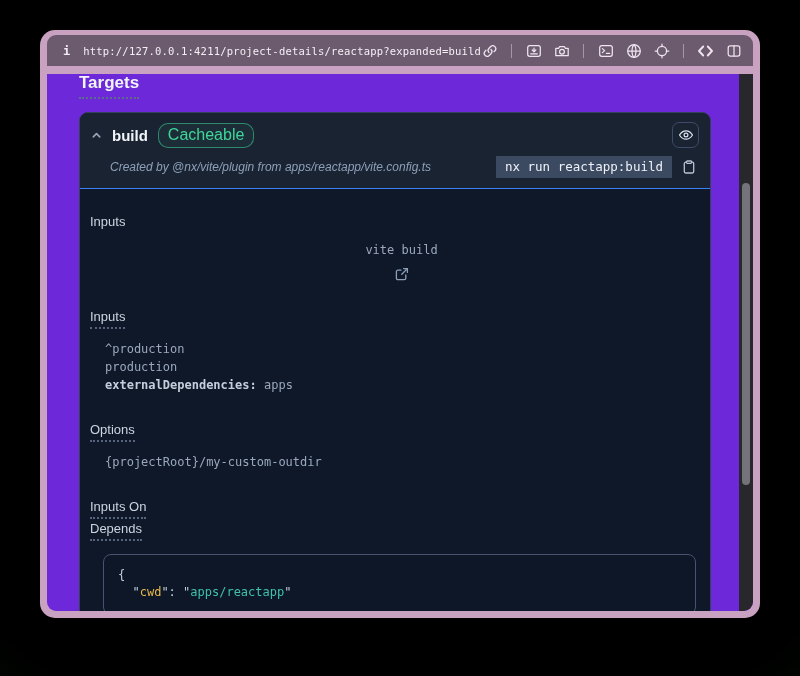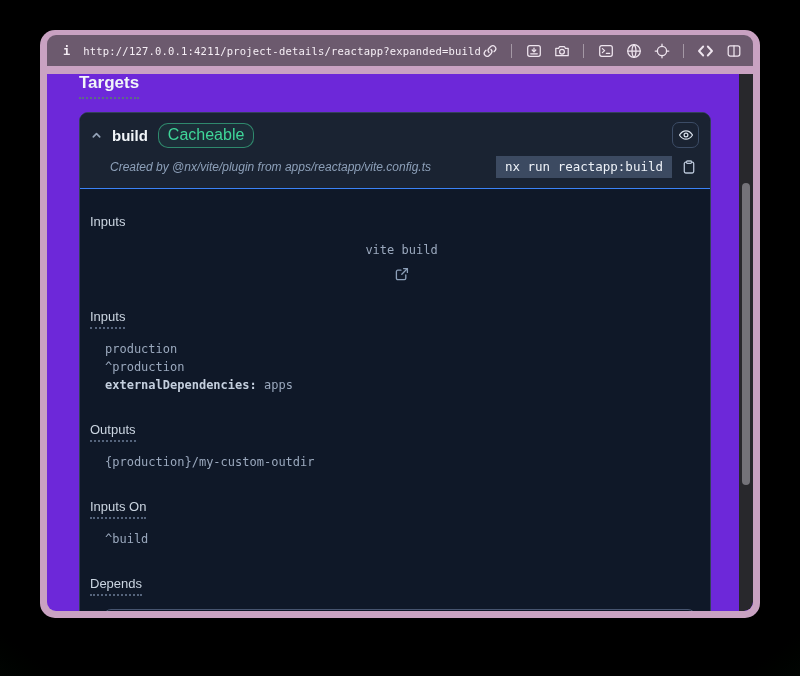--- a/index.html
+++ b/index.html
@@ -211,38 +211,35 @@
                   <path d="M8.6 1.6h3.8v3.8"></path>
                   <path d="M12.2 1.8 6.8 7.2"></path>
                 </svg>
             </span>
           </div>
         </div>
 
         <div>
           <span class="sec-label dotted">Inputs</span>
           <div class="sec-values">
+            <div>^production</div>
             <div>production</div>
-            <div>^production</div>
             <div><span class="kv-key">externalDependencies:</span> <span>apps</span></div>
           </div>
         </div>
 
         <div>
-          <span class="sec-label dotted">Outputs</span>
+          <span class="sec-label dotted">Options</span>
           <div class="sec-values">
-            <div>{production}/my-custom-outdir</div>
+            <div>{projectRoot}/my-custom-outdir</div>
           </div>
         </div>
 
         <div>
           <span class="sec-label dotted">Inputs On</span>
-          <div class="sec-values">
-            <div>^build</div>
-          </div>
         </div>
 
         <div>
           <span class="sec-label dotted">Depends</span>
           <div class="code-box">
             <div><span class="j-punc">{</span></div>
             <div>&nbsp;&nbsp;<span class="j-punc">"</span><span class="j-key">cwd</span><span class="j-punc">"</span><span class="j-punc">: </span><span class="j-punc">"</span><span class="j-val">apps/reactapp</span><span class="j-punc">"</span></div>
 
           </div>
         </div>

